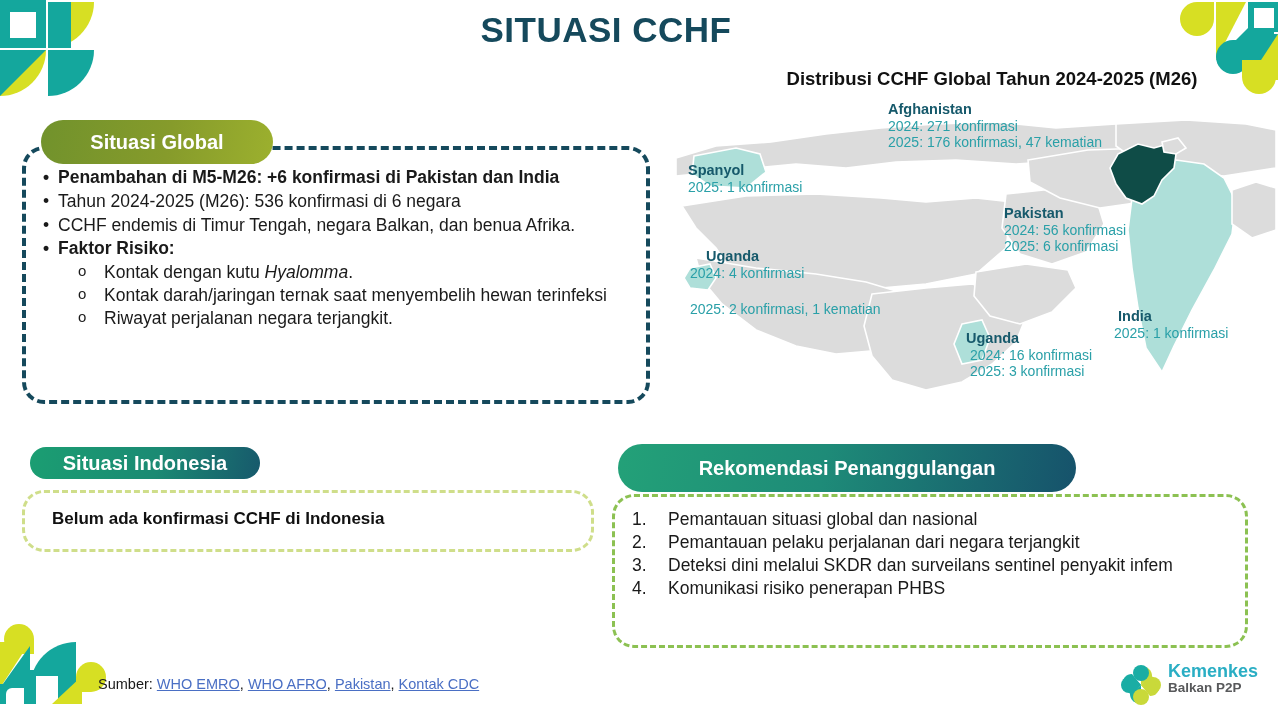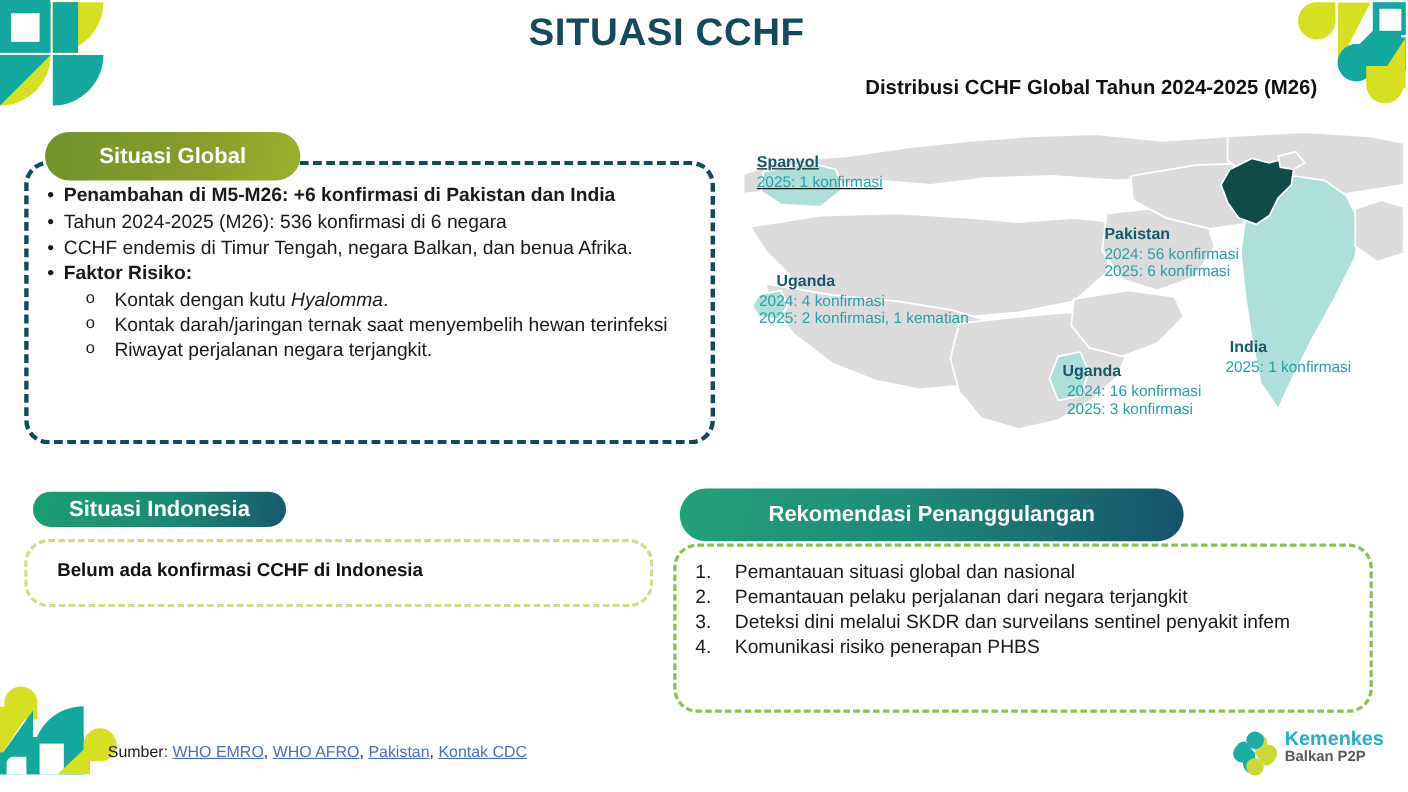--- a/index.html
+++ b/index.html
@@ -159,33 +159,38 @@
 
         <path fill="#dcdcdc" d="M556,92 L580,84 L600,90 L600,132 L576,140 L556,126 Z"></path>
 
         <path fill="#0f4c47" d="M442,56 L462,46 L478,50 L492,46 L500,56 L498,70 L486,82 L478,98 L466,106 L450,100 L440,86 L434,70 Z"></path>
 
         <path fill="#dcdcdc" d="M486,44 L502,40 L510,50 L500,56 L488,54 Z"></path>
       </g>
     </svg>
   </div>
 
-  <div class="mlabel" style="left:688px;top:140px;text-decoration:underline;">
+  <div class="mlabel" style="left:888px;top:101px;">
+    <div class="mname">Afghanistan</div>
+    <div class="mval">2024: 271 konfirmasi</div>
+    <div class="mval">2025: 176 konfirmasi, 47 kematian</div>
+  </div>
+  <div class="mlabel" style="left:688px;top:162px;">
     <div class="mname">Spanyol</div>
     <div class="mval">2025: 1 konfirmasi</div>
   </div>
   <div class="mlabel" style="left:1004px;top:205px;">
     <div class="mname">Pakistan</div>
     <div class="mval">2024: 56 konfirmasi</div>
     <div class="mval">2025: 6 konfirmasi</div>
   </div>
   <div class="mlabel" style="left:706px;top:248px;">
     <div class="mname">Uganda</div>
     <div class="mval" style="margin-left:-16px;">2024: 4 konfirmasi</div>
-    <div class="mval" style="margin-left:-16px;">2025: 2 konfirmasi, 1 kematian</div>
+    <div class="mval" style="margin-left:-16px;margin-top:20px;">2025: 2 konfirmasi, 1 kematian</div>
   </div>
   <div class="mlabel" style="left:1118px;top:308px;">
     <div class="mname">India</div>
     <div class="mval" style="margin-left:-4px;">2025: 1 konfirmasi</div>
   </div>
   <div class="mlabel" style="left:966px;top:330px;">
     <div class="mname">Uganda</div>
     <div class="mval" style="margin-left:4px;">2024: 16 konfirmasi</div>
     <div class="mval" style="margin-left:4px;">2025: 3 konfirmasi</div>
   </div>

